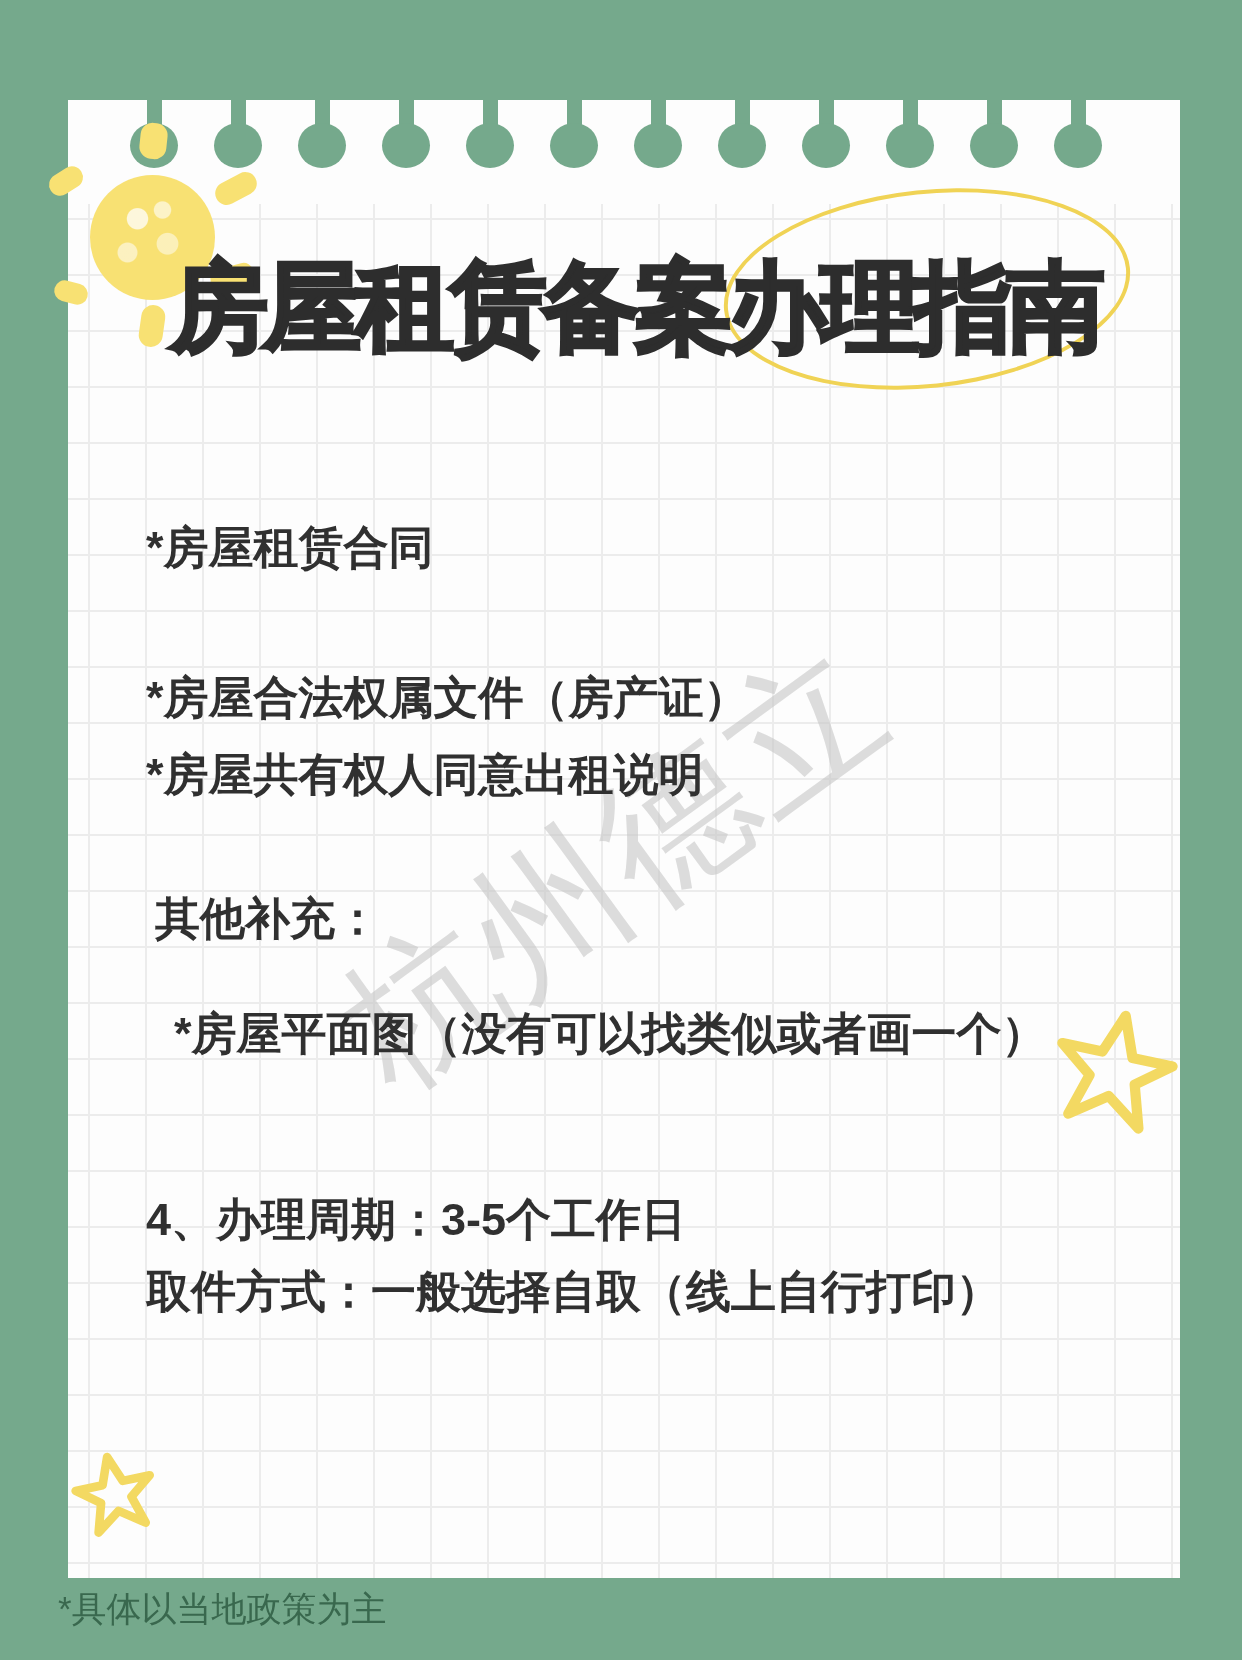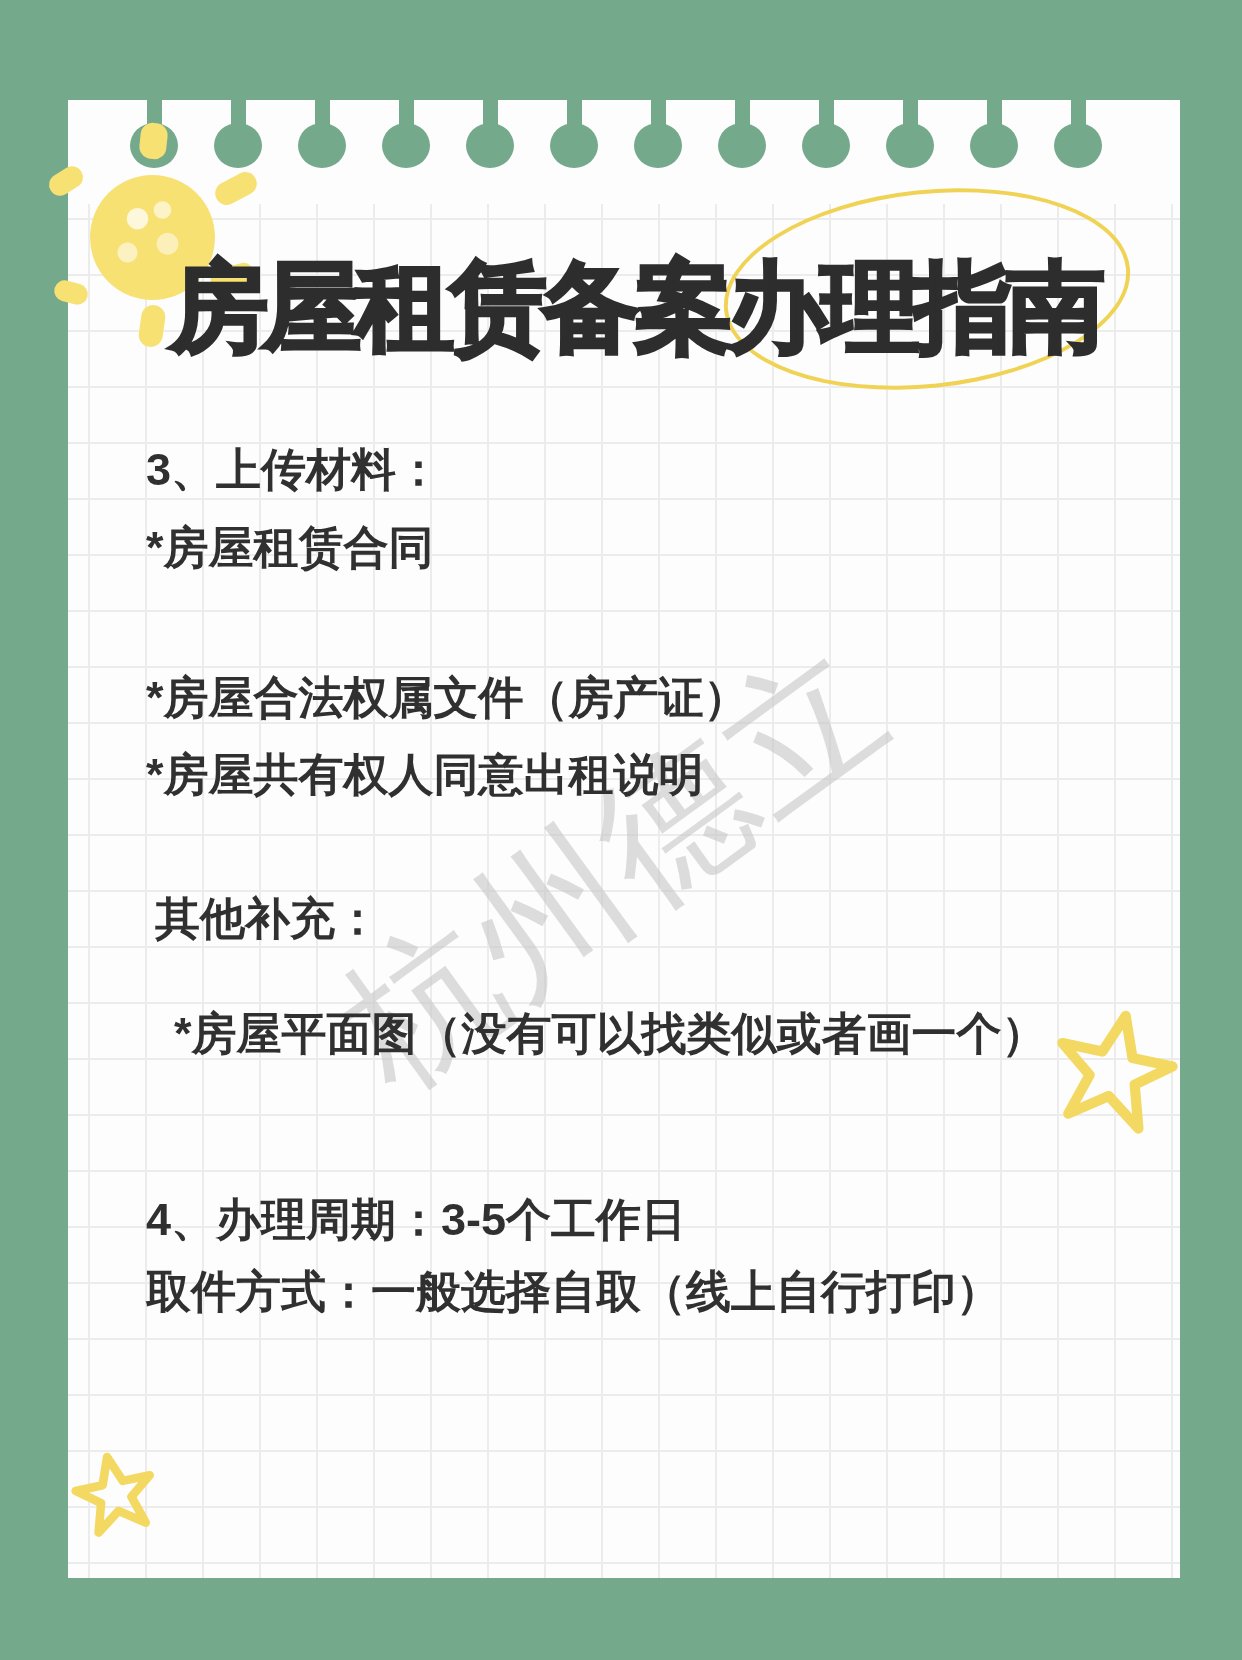--- a/index.html
+++ b/index.html
@@ -130,34 +130,34 @@
   <div class="ray r4"></div>
   <div class="ray r5"></div>
   <div class="ray r6"></div>
 
   <div class="title-ellipse"></div>
 
   <h1 class="title">房屋租赁备案办理指南</h1>
 
   <div class="watermark">杭州德立</div>
 
-  <div class="line l1">3、上传材料：</div>
   <div class="line l2">*房屋租赁合同</div>
   <div class="line l4">*房屋合法权属文件（房产证）</div>
   <div class="line l5">*房屋共有权人同意出租说明</div>
   <div class="line l6">其他补充：</div>
   <div class="line l7">*房屋平面图（没有可以找类似或者画一个）</div>
   <div class="line l9">4、办理周期：3-5个工作日</div>
   <div class="line l10">取件方式：一般选择自取（线上自行打印）</div>
 
   <div class="star star-right">
     <svg viewBox="0 0 100 100">
         <polygon points="50,6 62,37 94,37 68,57 78,90 50,70 22,90 32,57 6,37 38,37"></polygon>
       </svg>
   </div>
   <div class="star star-left">
     <svg viewBox="0 0 100 100">
         <polygon points="50,6 62,37 94,37 68,57 78,90 50,70 22,90 32,57 6,37 38,37"></polygon>
       </svg>
   </div>
 
+  <div class="footer">*具体以当地政策为主</div>
 
 </div>
 
 </body></html>

